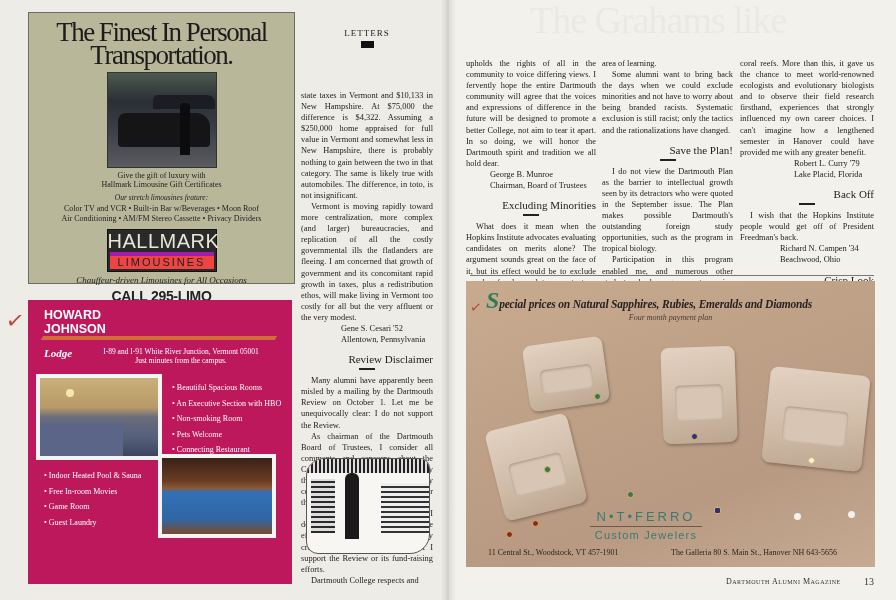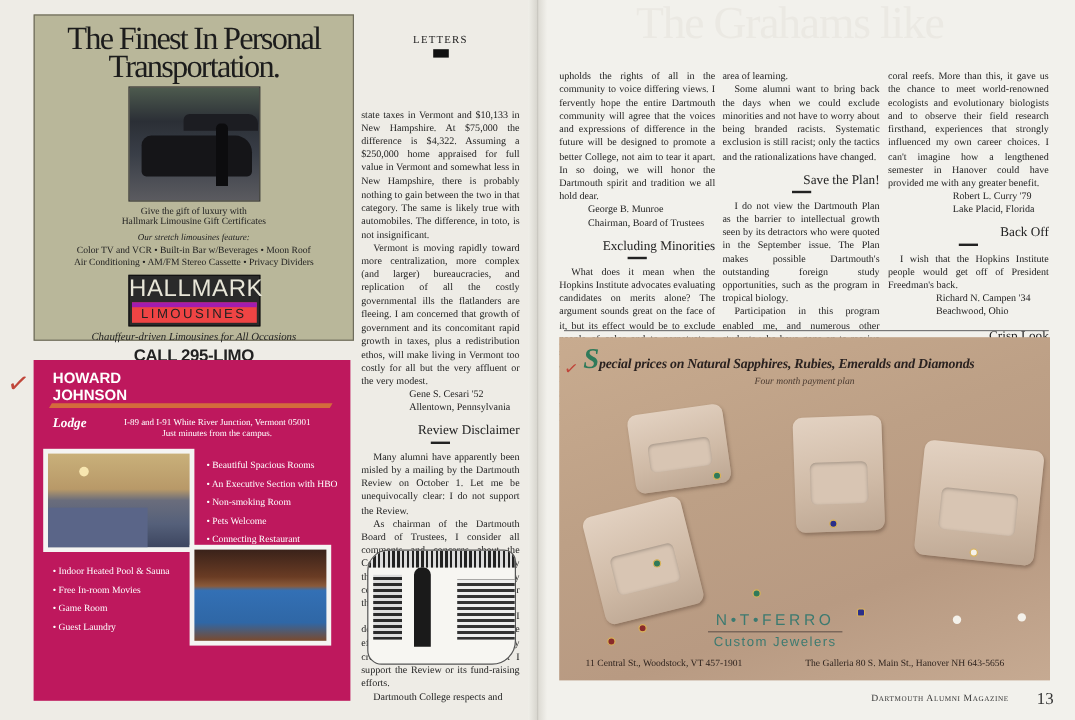--- a/index.html
+++ b/index.html
@@ -87,21 +87,21 @@
   .gem { position: absolute; width: 7px; height: 7px; border-radius: 50%; border: 1.5px solid #d9b35a; }
   .ferro-logo { position: absolute; left: 120px; top: 198px; width: 120px; text-align: center; color: #3c7a70; margin-top: 30px; }
   .ferro-name { font-family: "Liberation Sans", sans-serif; font-size: 13px; letter-spacing: 3px; }
   .ferro-sep { height: 1px; background: #6c5a50; margin: 2px 4px; }
   .ferro-sub { font-family: "Liberation Sans", sans-serif; font-size: 11px; letter-spacing: 1.2px; }
   .jewel-addr-left { position: absolute; left: 22px; top: 267px; font-size: 8px; }
   .jewel-addr-right { position: absolute; left: 205px; top: 267px; font-size: 8px; }
   .ad-check { position: absolute; left: 4px; top: 18px; color: #c0463a; font-size: 14px; transform: rotate(8deg); }
 
   .folio { position: absolute; left: 726px; top: 577px; font-size: 8px; letter-spacing: 0.5px; font-variant: small-caps; color: #333; }
-  .pagenum { position: absolute; left: 864px; top: 576px; font-size: 14px; color: #333; }
+  .pagenum { position: absolute; left: 864px; top: 576px; font-size: 10px; color: #333; }
 </style>
 </head>
 <body>
 
 <div class="page-left"></div>
 <div class="page-right"></div>
 <div class="gutter"></div>
 
 <div class="ghost-headline">The Grahams like</div>
 

